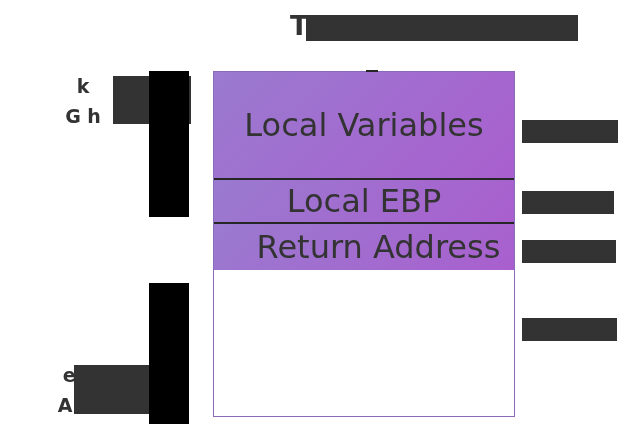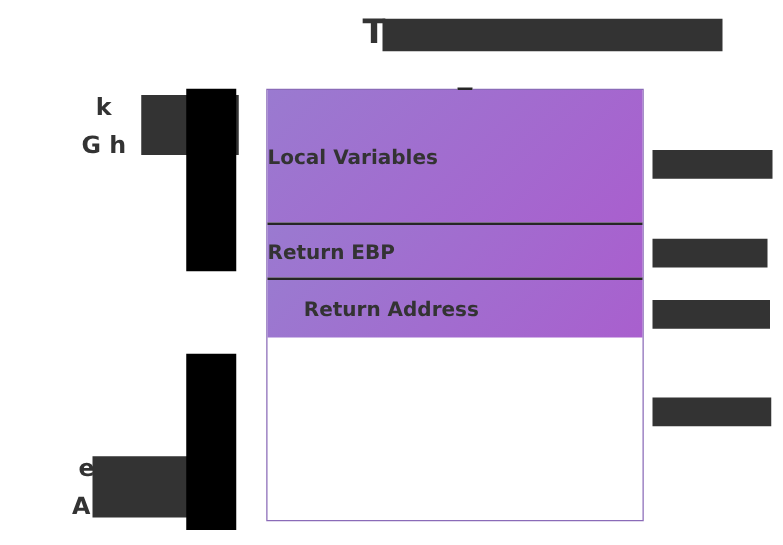--- a/index.html
+++ b/index.html
@@ -118,24 +118,24 @@
     display: flex;
     flex-direction: column;
   }
   .stack-cell {
     position: relative;
     box-sizing: border-box;
     border-bottom: 2px solid #262626;
     background: linear-gradient(135deg, #9a7ad0 0%, #a95fce 100%);
     display: flex;
     align-items: center;
-    justify-content: flex-start;
+    justify-content: center;
     color: #333333;
-    font-size: 16px;
-    font-weight: bold;
+    font-size: 32px;
+    font-weight: normal;
     white-space: nowrap;
   }
   .stack-cell:last-child {
     border-bottom: none;
   }
   #cell-local-variables { height: 108px; }
   #cell-saved-ebp       { height: 44px;  }
   #cell-return-address  { height: 46px; padding-left: 29px;  }
   #cell-parameters      { flex: 1 1 auto; }
 
@@ -198,21 +198,21 @@
   </div>
 
   <div class="arrow-shaft" id="arrow-up"></div>
   <div class="arrow-shaft" id="arrow-down"></div>
 
   <div id="stack-frame">
     <div class="stack-cell" id="cell-local-variables">
       <span>Local Variables</span>
     </div>
     <div class="stack-cell" id="cell-saved-ebp">
-      <span>Return EBP</span>
+      <span>Local EBP</span>
     </div>
     <div class="stack-cell" id="cell-return-address">
       <span>Return Address</span>
     </div>
   </div>
 
   <div id="frame-notch"></div>
   <div id="frame-notch-line"></div>
 
   <div class="right-label" id="right-label-0">

